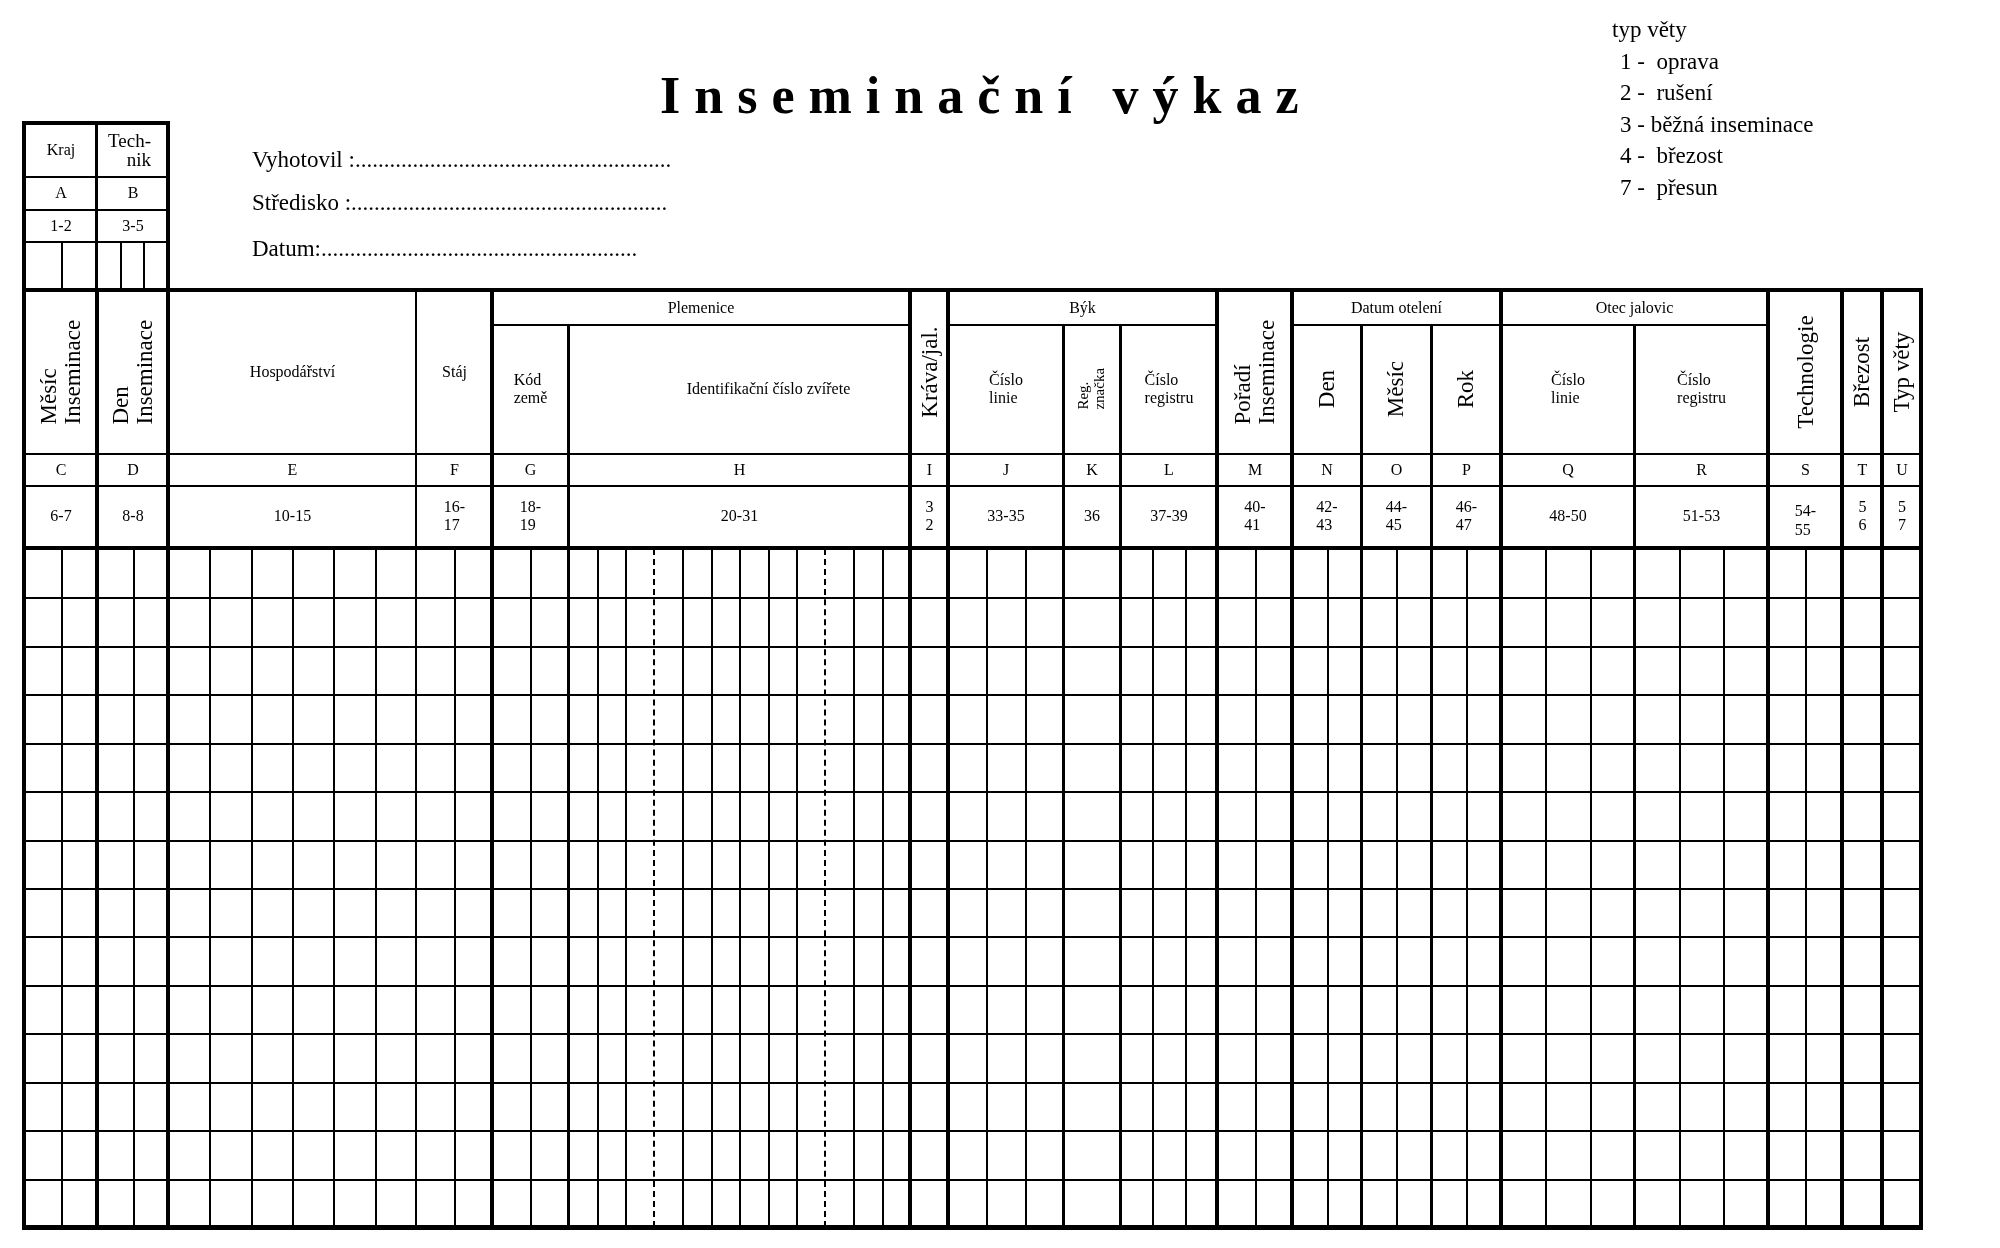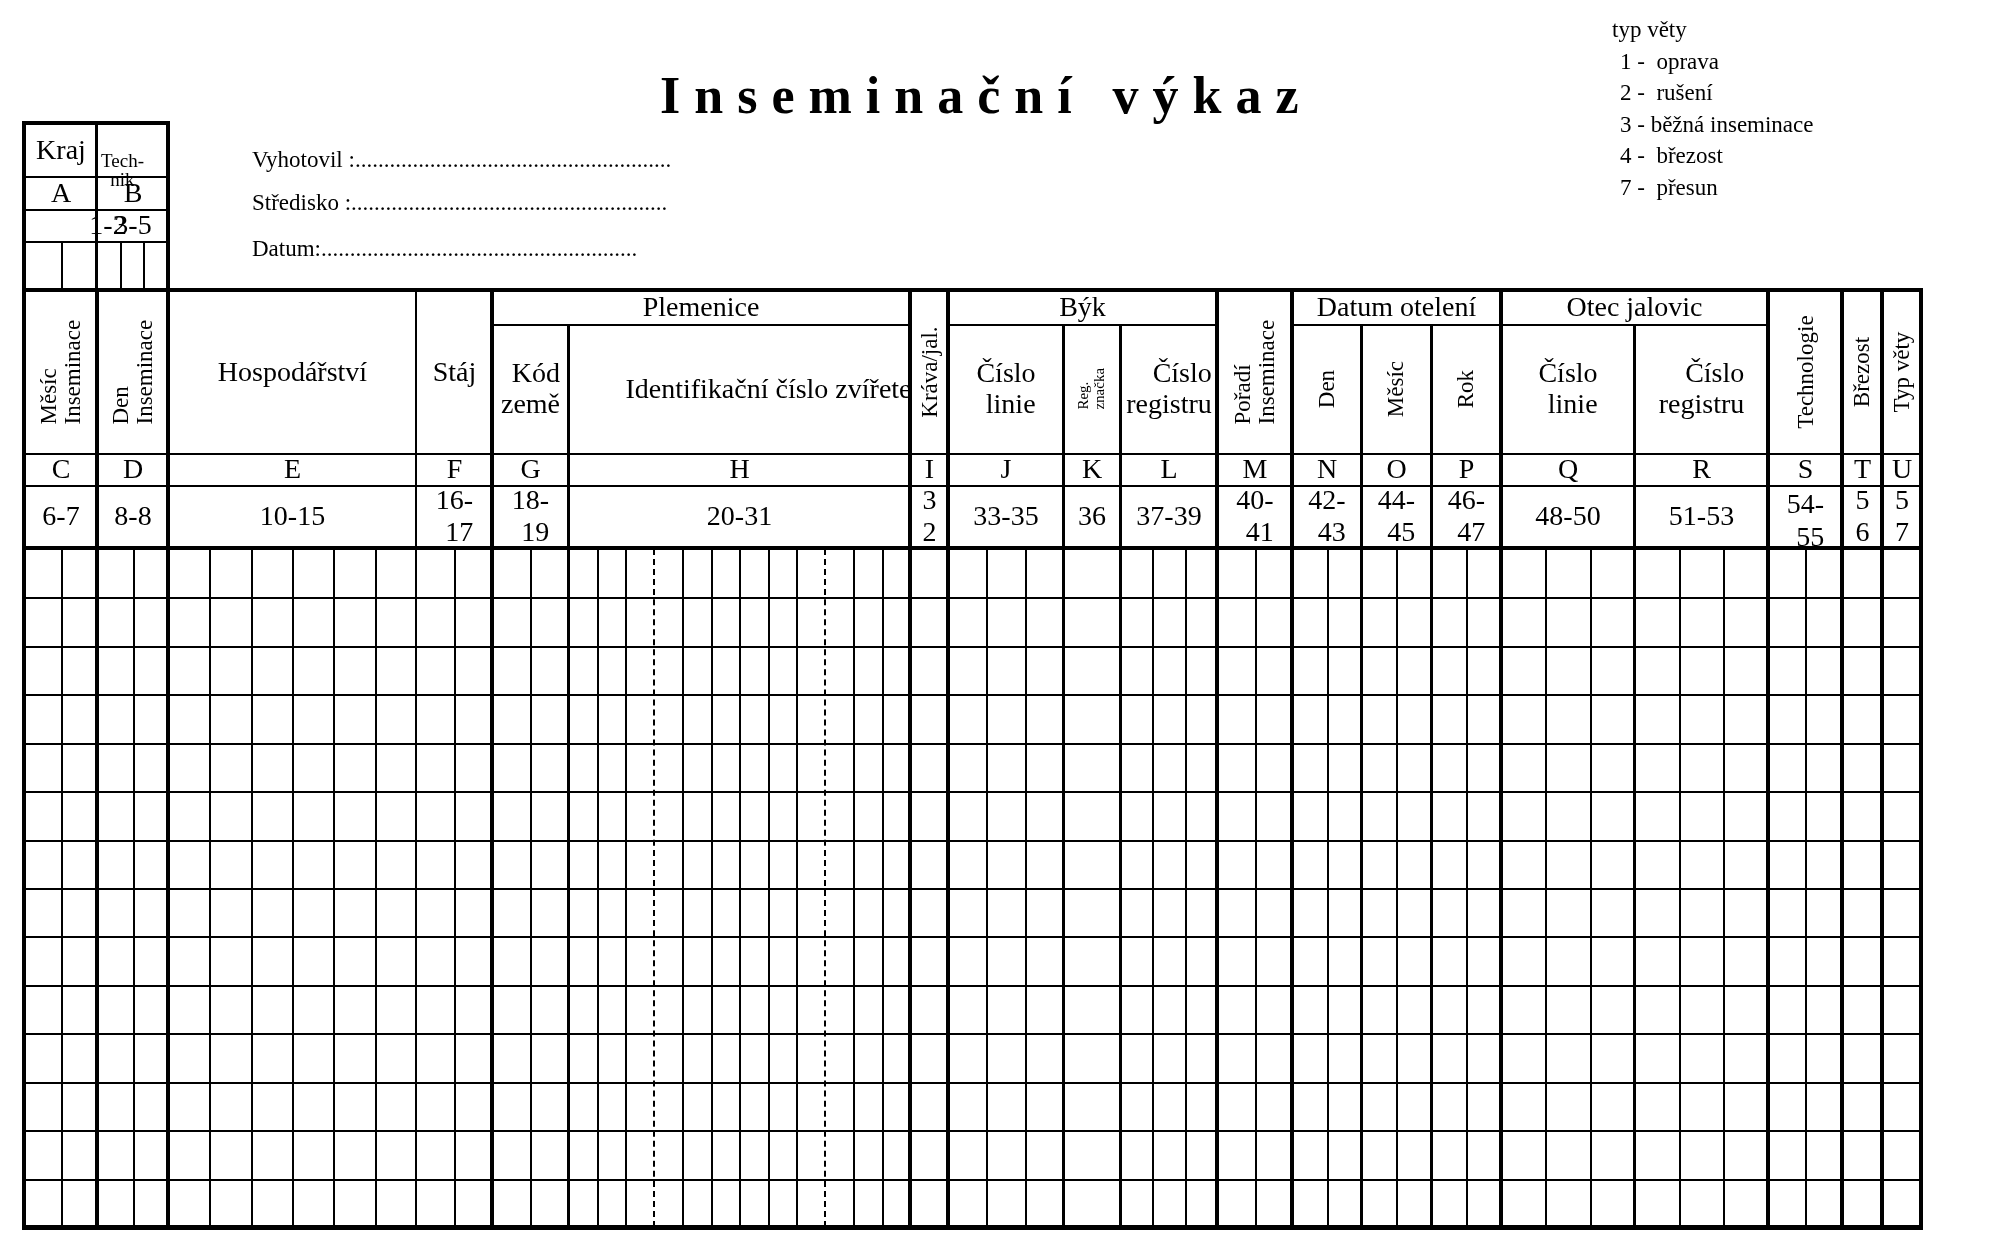--- a/index.html
+++ b/index.html
@@ -5,22 +5,22 @@
   html, body { margin:0; padding:0; background:#ffffff; }
   body { width:2000px; height:1248px; position:relative; overflow:hidden;
          font-family:"Liberation Serif", "DejaVu Serif", serif; color:#000; }
   .abs { position:absolute; }
   .title { left:660px; top:66px; width:640px; text-align:center; font-size:52px; font-weight:bold;
            letter-spacing:14px; white-space:nowrap; }
   .field { left:252px; font-size:23px; white-space:nowrap; }
   .legend { left:1612px; top:14px; font-size:23px; line-height:31.5px; }
   .legend .item { padding-left:8px; white-space:pre; }
   .line { position:absolute; background:#000; }
-  .cell { position:absolute; display:flex; align-items:center; justify-content:center; text-align:right;
-          font-size:28px; line-height:1.1; }
+  .cell { position:absolute; display:flex; align-items:center; justify-content:center; text-align:left;
+          font-size:16px; line-height:1.1; }
   .small { font-size:19px; }
   .vert { position:absolute; display:flex; align-items:center; justify-content:center; }
   .vert span { display:block; transform:rotate(-90deg); white-space:nowrap; text-align:left; font-size:23px; line-height:1.05; }
   .dash { position:absolute; width:0; border-left:2px dashed #000; }
 </style>
 </head>
 <body>
 
 <div class="abs title">Inseminační výkaz</div>
 
@@ -125,25 +125,25 @@
     <div class="line" style="left: 1396px; top: 549px; width: 1.5px; height: 678px;"></div>
     <div class="line" style="left: 1466px; top: 549px; width: 1.5px; height: 678px;"></div>
     <div class="line" style="left: 1545px; top: 549px; width: 1.5px; height: 678px;"></div>
     <div class="line" style="left: 1590px; top: 549px; width: 1.5px; height: 678px;"></div>
     <div class="line" style="left: 1679px; top: 549px; width: 1.5px; height: 678px;"></div>
     <div class="line" style="left: 1723px; top: 549px; width: 1.5px; height: 678px;"></div>
     <div class="line" style="left: 1805px; top: 549px; width: 1.5px; height: 678px;"></div>
   </div>
 
 <div class="cell" style="left:26px;top:124px;width:70px;height:52px;">Kraj</div>
-<div class="cell small" style="left:98px;top:124px;width:70px;height:52px;justify-content:flex-start;padding-left:3px;box-sizing:border-box;white-space:pre;text-align:center;line-height:1.0;margin-top:20px;">Tech-
+<div class="cell small" style="left:98px;top:124px;width:70px;height:52px;justify-content:flex-start;padding-left:10px;box-sizing:border-box;white-space:pre;text-align:right;line-height:1.0;">Tech-
 nik</div>
 <div class="cell" style="left:26px;top:177px;width:70px;height:32px;">A</div>
 <div class="cell" style="left:98px;top:177px;width:70px;height:32px;">B</div>
-<div class="cell" style="left:26px;top:210px;width:70px;height:31px;margin-left:47px;">1-2</div>
+<div class="cell" style="left:26px;top:210px;width:70px;height:31px;">1-2</div>
 <div class="cell" style="left:98px;top:210px;width:70px;height:31px;">3-5</div>
 <div class="abs" style="left:26px;top:242px;width:70px;height:46px;"></div>
 <div class="abs" style="left:98px;top:242px;width:70px;height:46px;"></div>
 
 <div class="cell" style="left:492px;top:291px;width:418px;height:33px;">Plemenice</div>
 <div class="cell" style="left:948px;top:291px;width:269px;height:33px;">Býk</div>
 <div class="cell" style="left:1292px;top:291px;width:209px;height:33px;">Datum otelení</div>
 <div class="cell" style="left:1501px;top:291px;width:267px;height:33px;">Otec jalovic</div>
 
 <div id="colheads">

